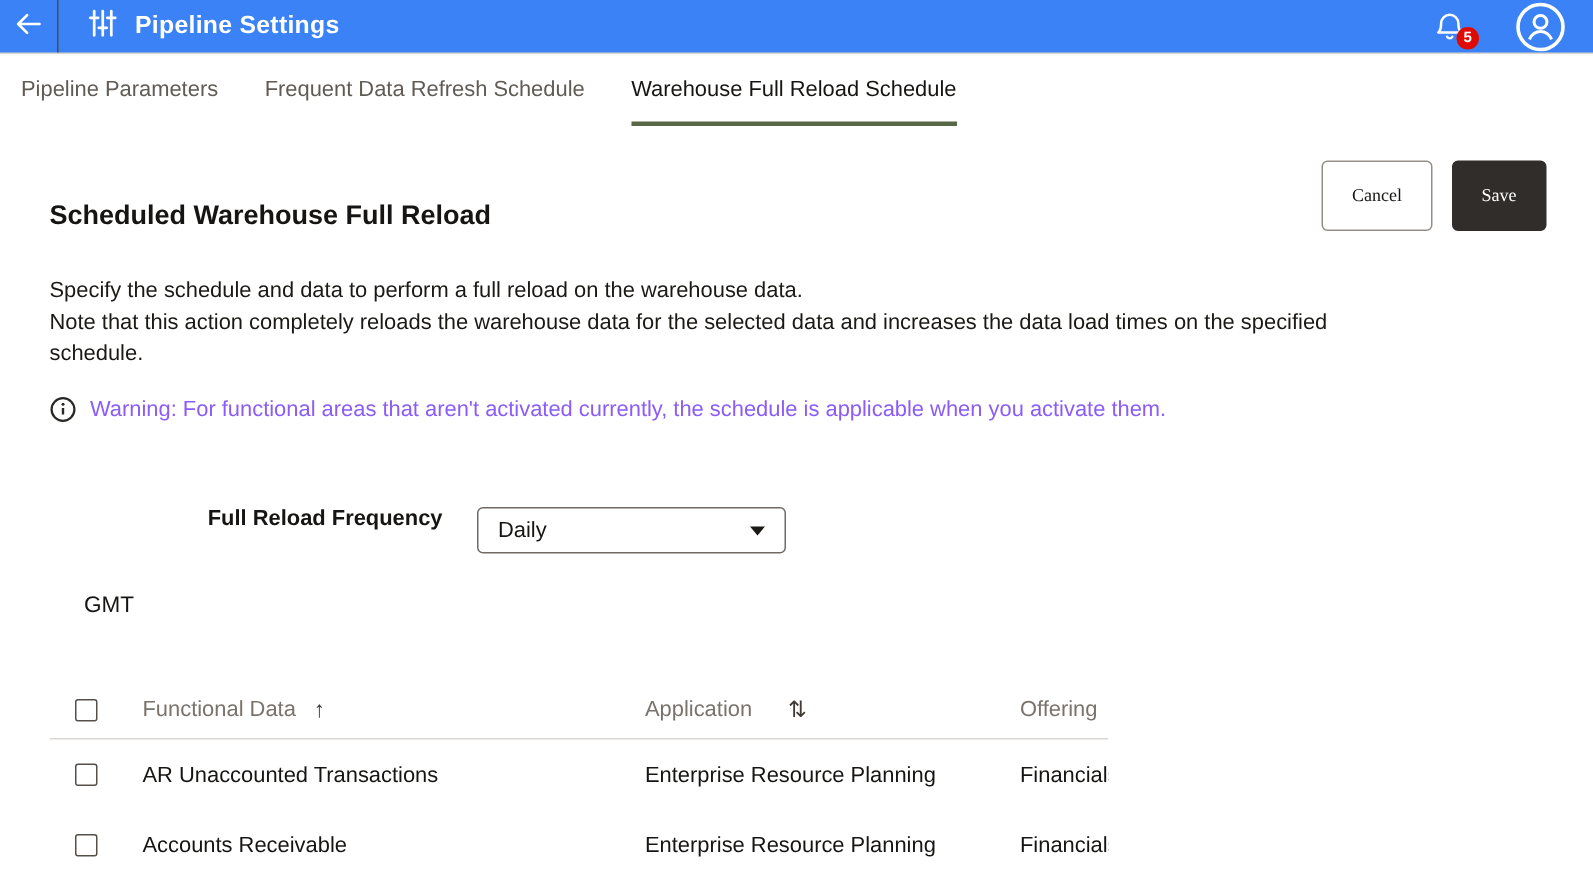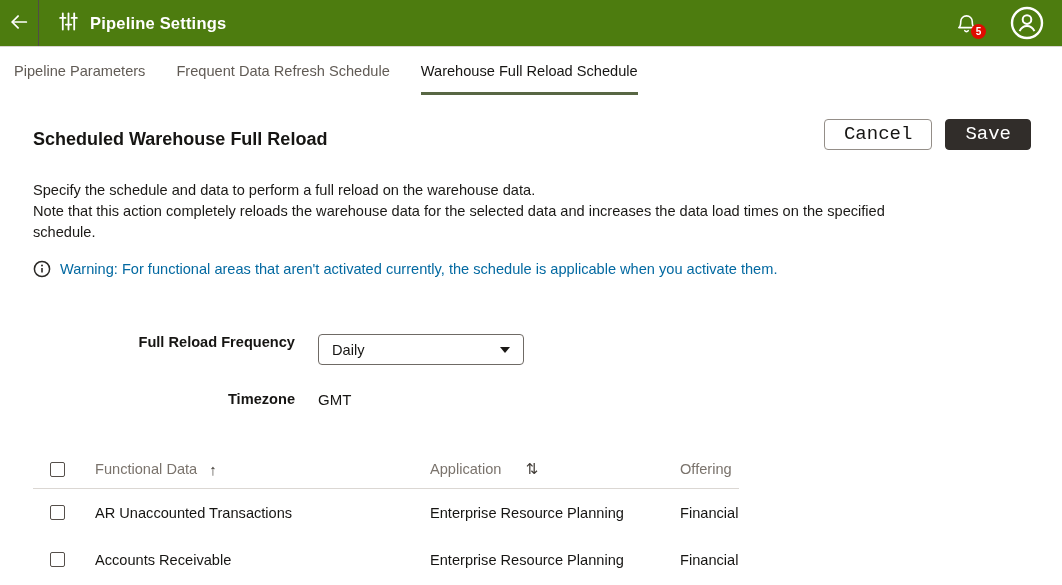--- a/index.html
+++ b/index.html
@@ -6,21 +6,21 @@
   html,body { margin:0; padding:0; }
   body {
     width:1062px; height:585px; overflow:hidden;
     background:#ffffff; color:#161513;
     font-family:"Liberation Sans","DejaVu Sans",sans-serif;
     font-size:14.6px;
   }
 
   
   .app-header {
-    height:46px; background:#4d7c0f; display:flex; align-items:stretch;
+    height:35px; background:#3b82f6; display:flex; align-items:stretch;
     box-shadow:0 1px 0 #d9d5d1; position:relative; z-index:2;
   }
   .back-btn {
     width:39px; display:flex; align-items:center; justify-content:center;
     border-right:1px solid #514c47; cursor:pointer;
   }
   .brand { display:flex; align-items:center; gap:12px; padding-left:20px; }
   .app-title { color:#ffffff; font-size:16.5px; font-weight:600; letter-spacing:.2px; }
   .header-actions { margin-left:auto; display:flex; align-items:center; gap:32px; padding-right:18px; }
   .bell-wrap { position:relative; cursor:pointer; width:23px; height:23px; }
@@ -38,28 +38,28 @@
     border-bottom:3px solid transparent; cursor:pointer; white-space:nowrap;
   }
   .tab.active { color:#161513; border-bottom-color:#586744; }
 
   
   .main { padding:0 31px 0 33px; }
   .title-row { display:flex; align-items:flex-end; margin-top:23px; }
   .page-heading { font-size:18px; font-weight:700; margin:11px 0 0 0; color:#161513; }
   .actions { margin-left:auto; display:flex; gap:13px; }
   .btn {
-    height:31px; padding:0 19px; border-radius:4px; font-size:19px;
-    font-family:Liberation Mono, monospace; cursor:pointer; line-height:29px;
+    height:47px; padding:0 19px; border-radius:4px; font-size:12px;
+    font-family:Liberation Serif, serif; cursor:pointer; line-height:29px;
   }
   .btn-cancel { background:#fff; border:1px solid #948e88; color:#161513; }
   .btn-save   { background:#312d2a; border:1px solid #312d2a; color:#ffffff; }
 
   .desc { margin-top:30px; line-height:21px; color:#1b1916; }
-  .warning-row { display:flex; align-items:center; gap:9px; margin-top:17px; color:#0369a1; }
+  .warning-row { display:flex; align-items:center; gap:9px; margin-top:17px; color:#8b5cf6; }
 
   
   .form { margin-top:56px; }
   .form-row { display:flex; align-items:flex-start; }
   .form-row + .form-row { margin-top:26px; }
   .flabel { width:262px; flex-shrink:0; text-align:right; font-weight:700; }
   .fcontrol { margin-left:23px; display:flex; align-items:center; }
   .select {
     width:206px; height:31px; background:#fff; border:1px solid #6f6a65; border-radius:4px;
     display:flex; align-items:center; justify-content:space-between;
@@ -173,21 +173,20 @@
     <div class="form-row">
       <div class="flabel">Full Reload Frequency</div>
       <div class="fcontrol">
         <div class="select">
           <span>Daily</span>
           <span class="caret"></span>
         </div>
       </div>
     </div>
     <div class="form-row">
-      <div class="flabel">Timezone</div>
       <div class="fcontrol">
         <span class="static-value">GMT</span>
       </div>
     </div>
   </div>
 
   <div class="table-wrap">
 
     <div class="thead">
       <div class="cell-check">

